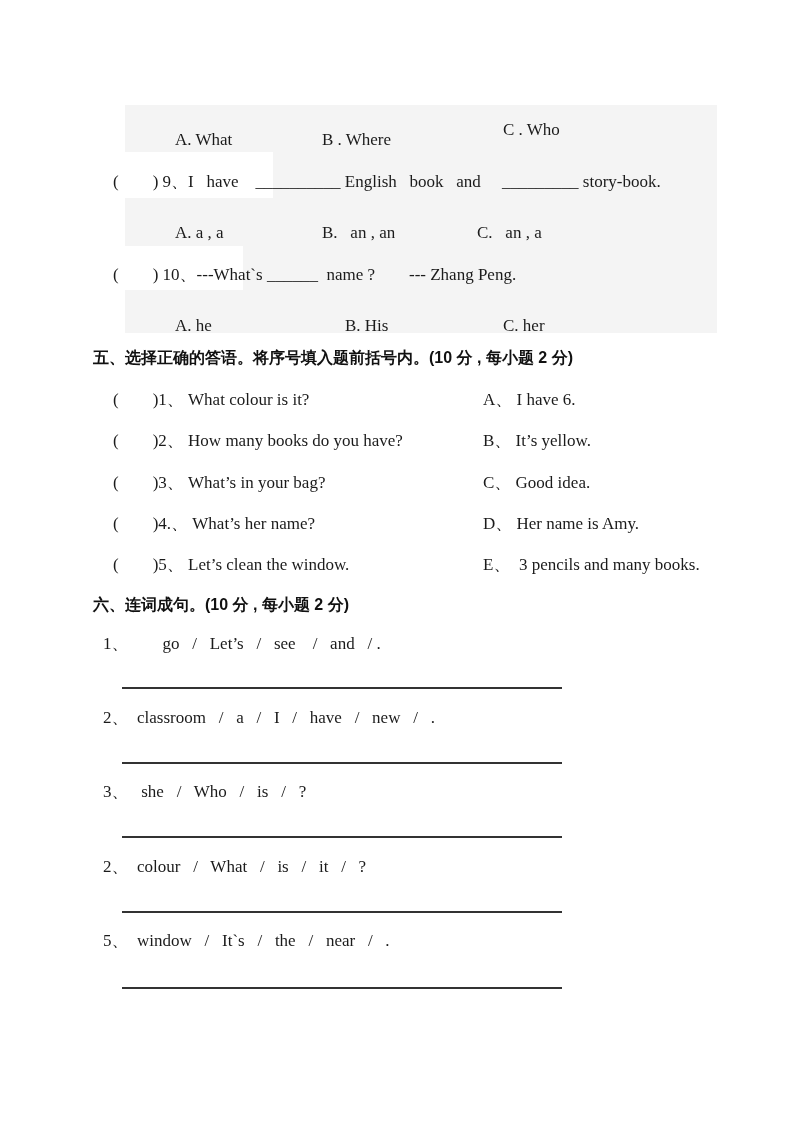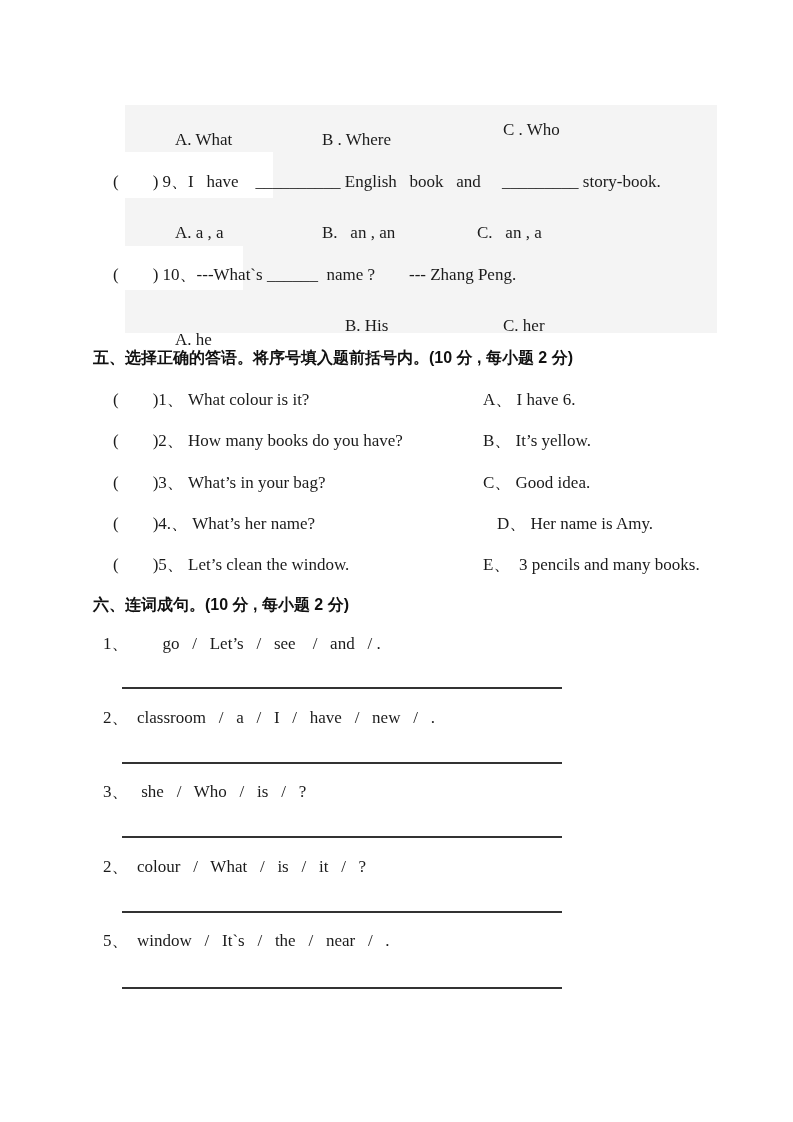--- a/index.html
+++ b/index.html
@@ -50,37 +50,37 @@
   <div class="abs en" style="left:503px; top:120px;">C . Who</div>
 
   <div class="abs en" style="left:113px; top:172px;">(        ) 9、I   have    __________ English   book   and     _________ story-book.</div>
 
   <div class="abs en" style="left:175px; top:223px;">A. a , a</div>
   <div class="abs en" style="left:322px; top:223px;">B.   an , an</div>
   <div class="abs en" style="left:477px; top:223px;">C.   an , a</div>
 
   <div class="abs en" style="left:113px; top:265px;">(        ) 10、---What`s ______  name ?        --- Zhang Peng.</div>
 
-  <div class="abs en" style="left:175px; top:316px;margin-top:14px;">A. he</div>
+  <div class="abs en" style="left:175px; top:316px;">A. he</div>
   <div class="abs en" style="left:345px; top:316px;">B. His</div>
   <div class="abs en" style="left:503px; top:316px;text-align:right;">C. her</div>
 
   <div class="zh-header" style="left:93px; top:346px;">五、选择正确的答语。将序号填入题前括号内。(10 分 , 每小题 2 分)</div>
 
   <div class="abs en" style="left:113px; top:390px;">(        )1、 What colour is it?</div>
   <div class="abs en" style="left:483px; top:390px;">A、 I have 6.</div>
 
   <div class="abs en" style="left:113px; top:431px;">(        )2、 How many books do you have?</div>
   <div class="abs en" style="left:483px; top:431px;">B、 It’s yellow.</div>
 
   <div class="abs en" style="left:113px; top:473px;">(        )3、 What’s in your bag?</div>
   <div class="abs en" style="left:483px; top:473px;">C、 Good idea.</div>
 
   <div class="abs en" style="left:113px; top:514px;">(        )4.、 What’s her name?</div>
-  <div class="abs en" style="left:483px; top:514px;margin-left:14px;">D、 Her name is Amy.</div>
+  <div class="abs en" style="left:483px; top:514px;">D、 Her name is Amy.</div>
 
   <div class="abs en" style="left:113px; top:555px;">(        )5、 Let’s clean the window.</div>
   <div class="abs en" style="left:483px; top:555px;">E、  3 pencils and many books.</div>
 
   <div class="zh-header" style="left:93px; top:593px;">六、连词成句。(10 分 , 每小题 2 分)</div>
 
   <div class="abs en" style="left:103px; top:634px;">1、        go   /   Let’s   /   see    /   and   / .</div>
   <div class="answer-line" style="top:687px;"></div>
 
   <div class="abs en" style="left:103px; top:708px;">2、  classroom   /   a   /   I   /   have   /   new   /   .</div>

